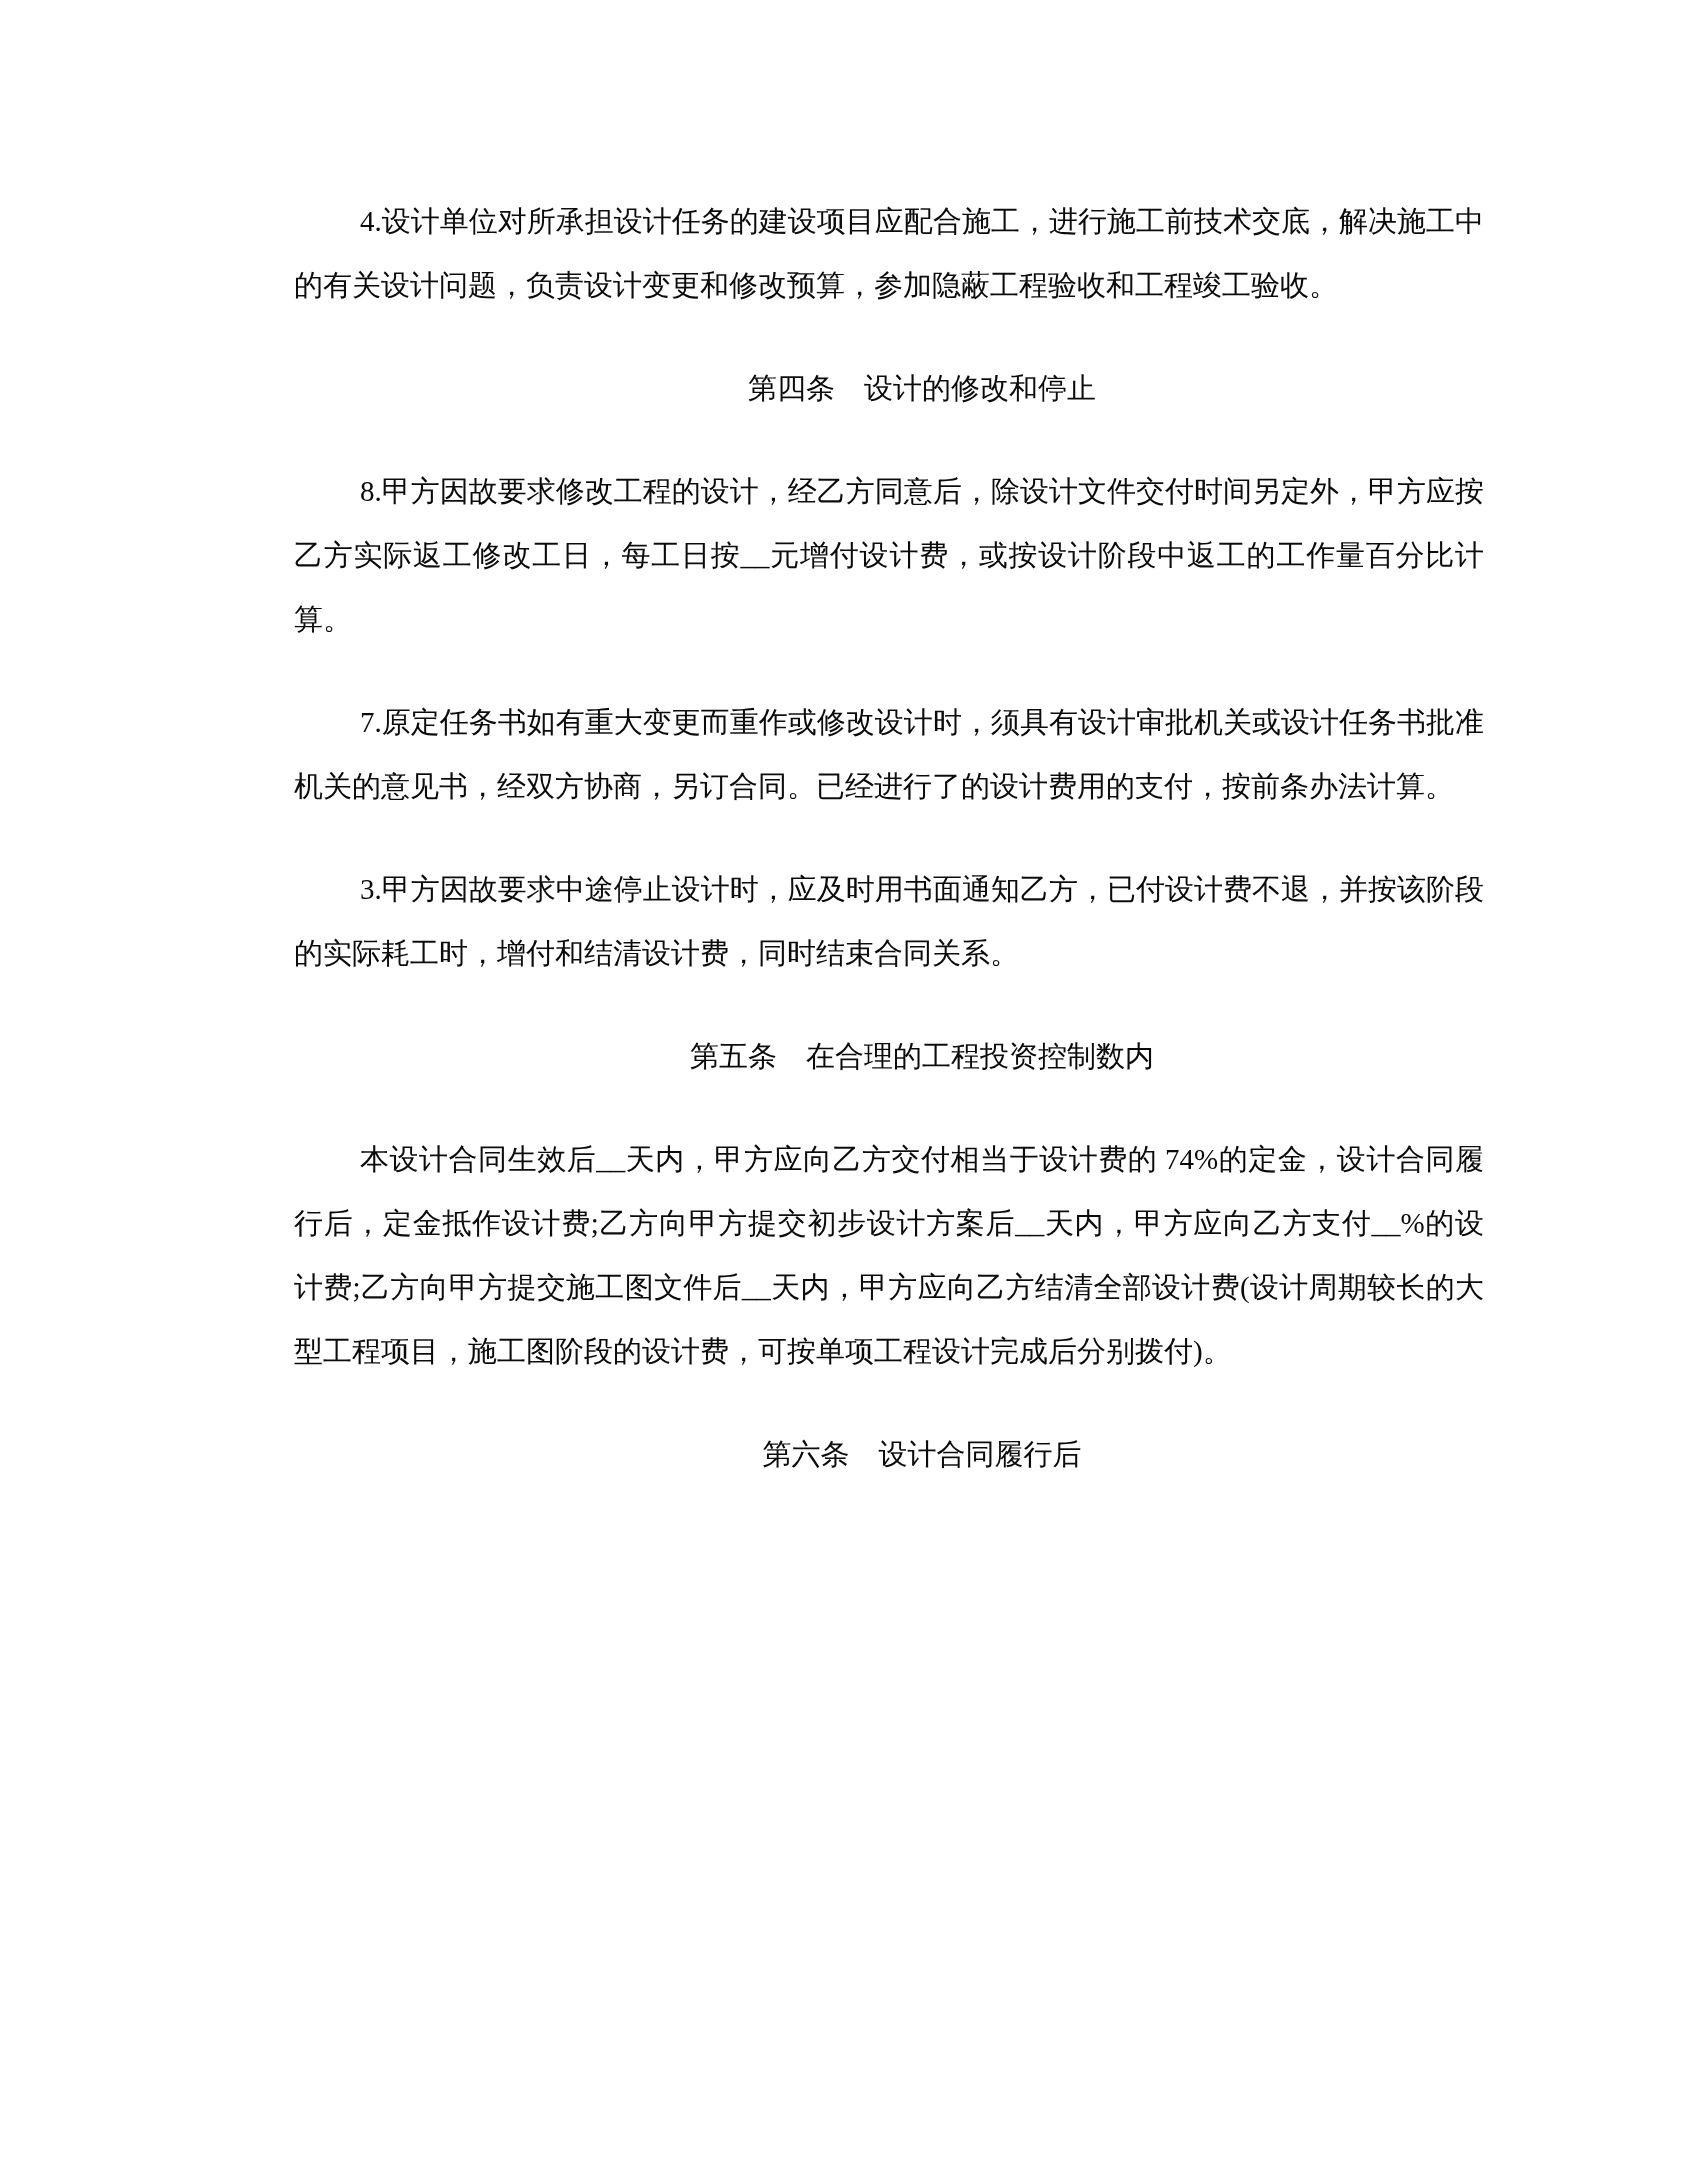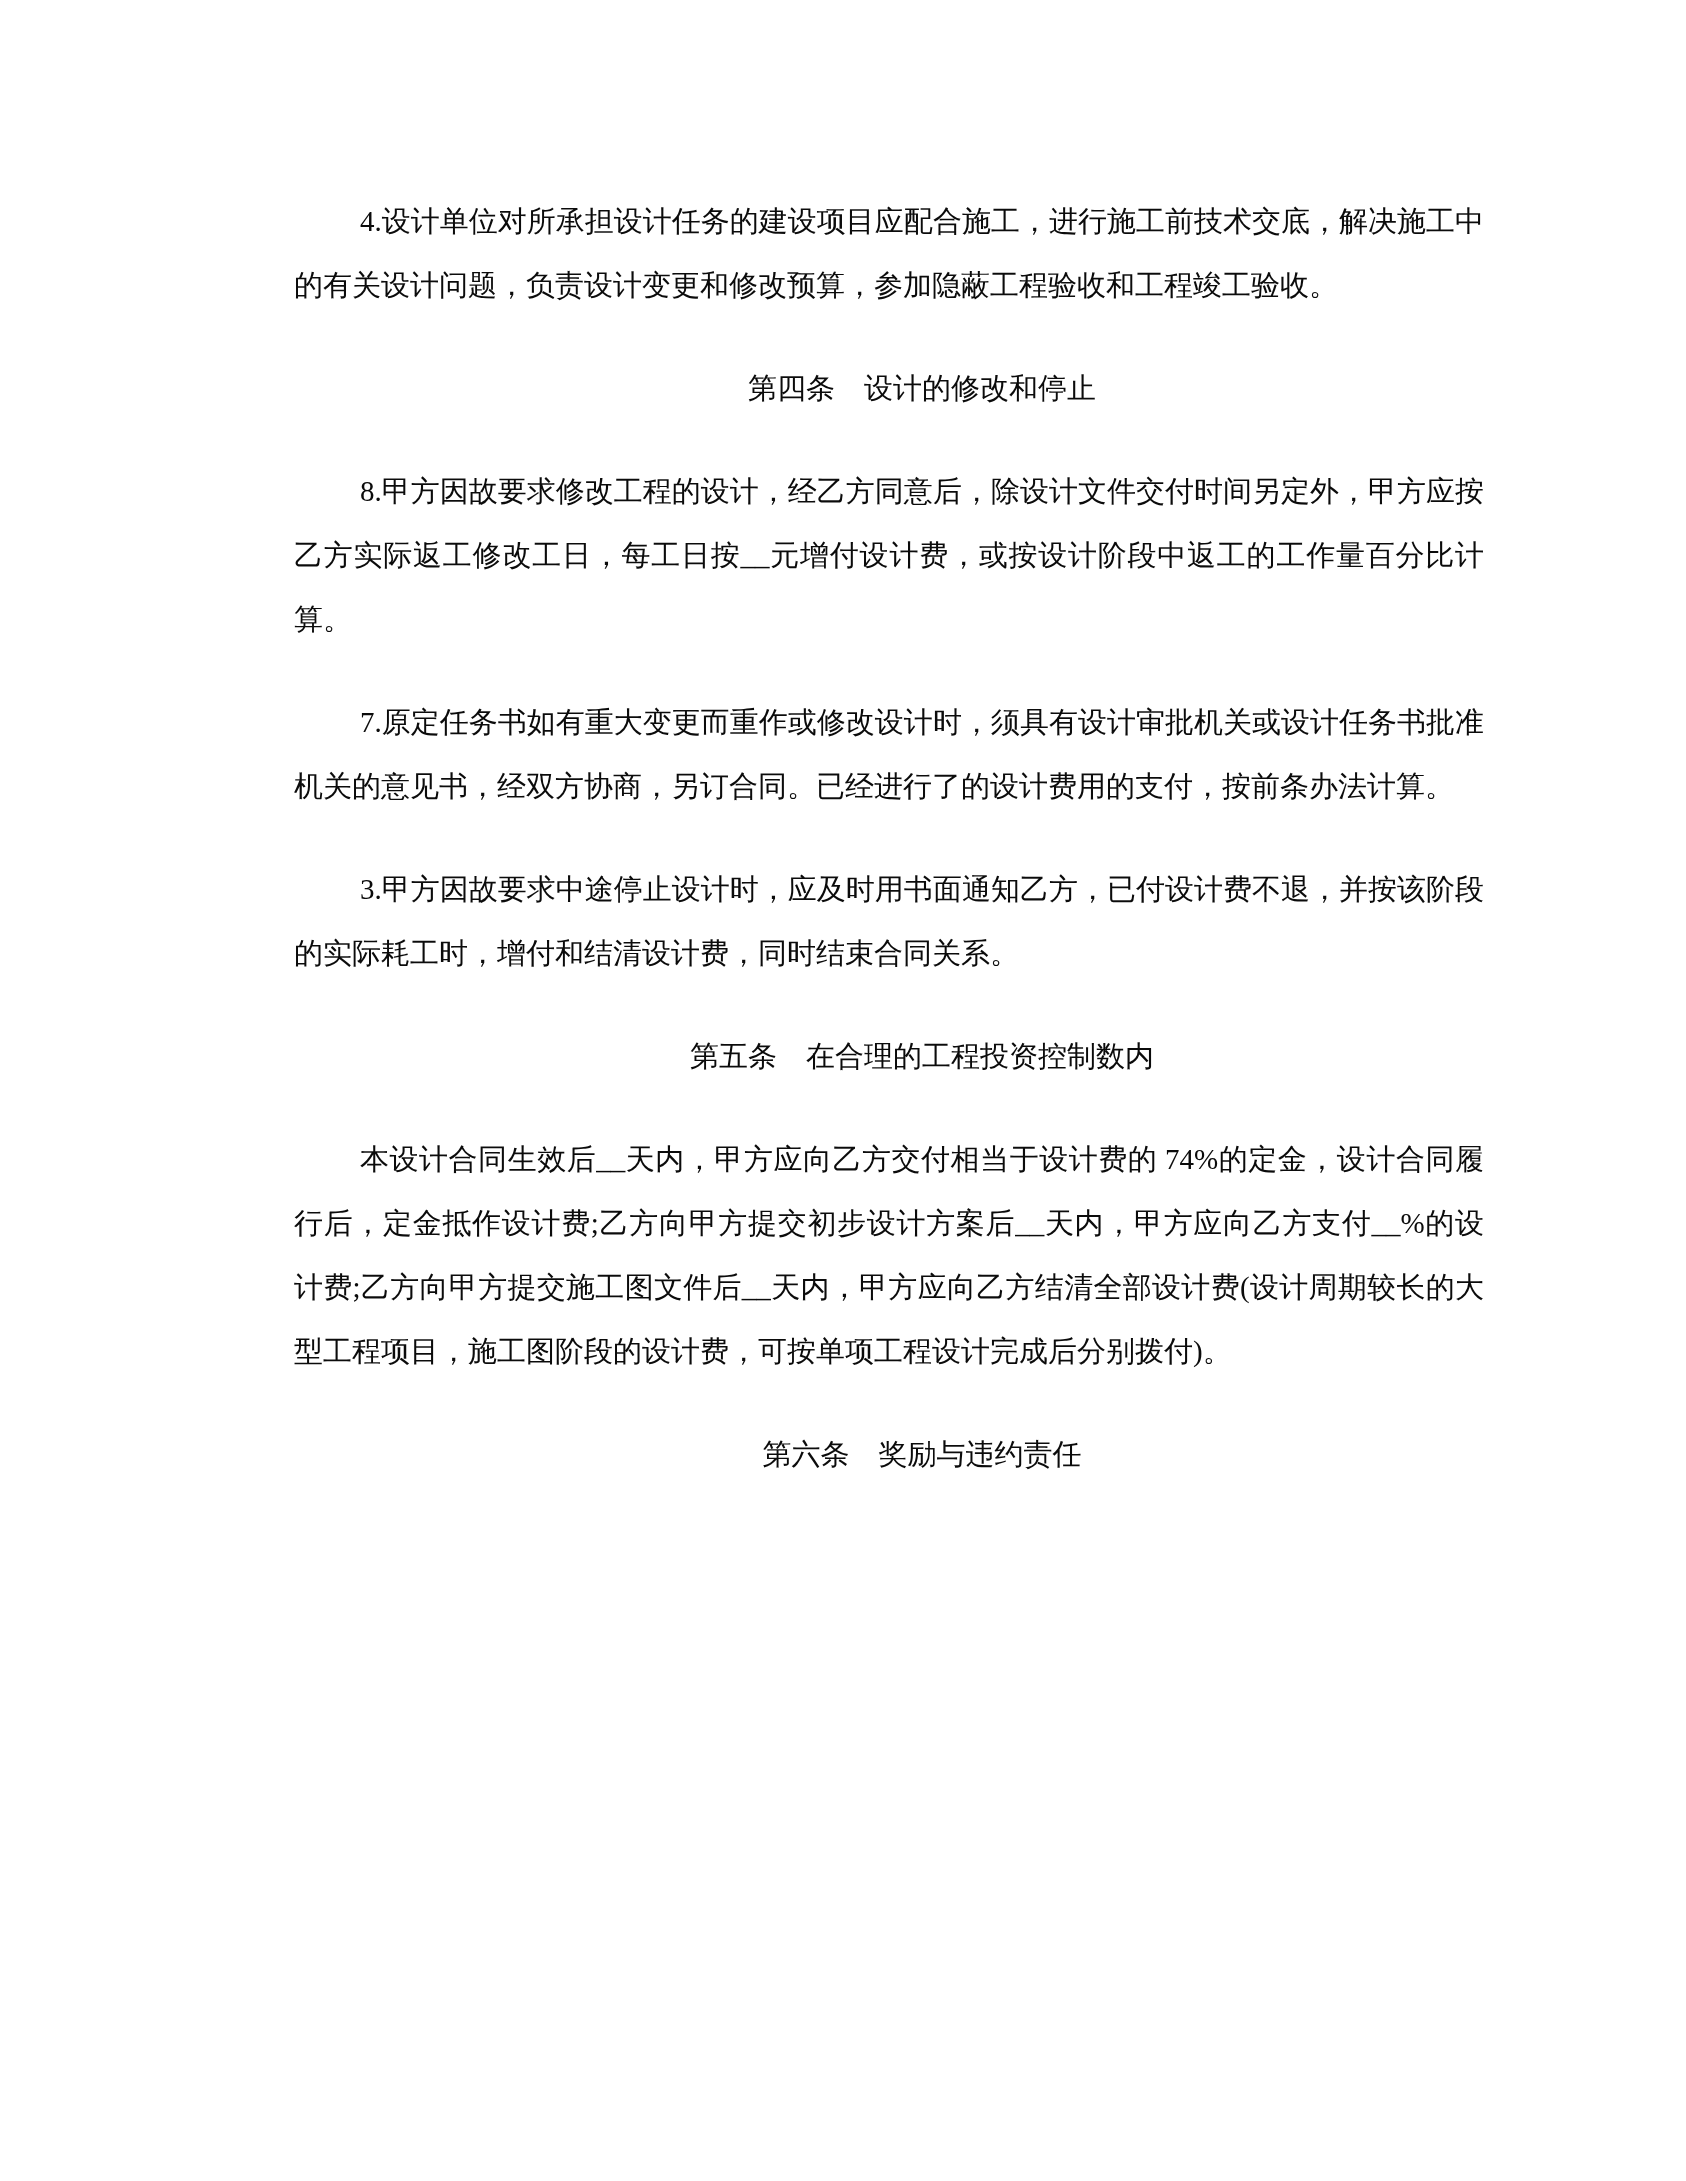--- a/index.html
+++ b/index.html
@@ -51,16 +51,16 @@
 
 <main class="sheet">
   <article class="doc" id="doc" style="color: rgb(11, 11, 11);">
       <p class="block paragraph">4.设计单位对所承担设计任务的建设项目应配合施工，进行施工前技术交底，解决施工中的有关设计问题，负责设计变更和修改预算，参加隐蔽工程验收和工程竣工验收。</p>
       <p class="block heading">第四条　设计的修改和停止</p>
       <p class="block paragraph">8.甲方因故要求修改工程的设计，经乙方同意后，除设计文件交付时间另定外，甲方应按乙方实际返工修改工日，每工日按__元增付设计费，或按设计阶段中返工的工作量百分比计算。</p>
       <p class="block paragraph">7.原定任务书如有重大变更而重作或修改设计时，须具有设计审批机关或设计任务书批准机关的意见书，经双方协商，另订合同。已经进行了的设计费用的支付，按前条办法计算。</p>
       <p class="block paragraph">3.甲方因故要求中途停止设计时，应及时用书面通知乙方，已付设计费不退，并按该阶段的实际耗工时，增付和结清设计费，同时结束合同关系。</p>
       <p class="block heading">第五条　在合理的工程投资控制数内</p>
       <p class="block paragraph">本设计合同生效后__天内，甲方应向乙方交付相当于设计费的 74%的定金，设计合同履行后，定金抵作设计费;乙方向甲方提交初步设计方案后__天内，甲方应向乙方支付__%的设计费;乙方向甲方提交施工图文件后__天内，甲方应向乙方结清全部设计费(设计周期较长的大型工程项目，施工图阶段的设计费，可按单项工程设计完成后分别拨付)。</p>
-      <p class="block heading">第六条　奖励与违约责任</p>
+      <p class="block heading">第六条　设计合同履行后</p>
     </article>
 </main>
 
 
 </body></html>

